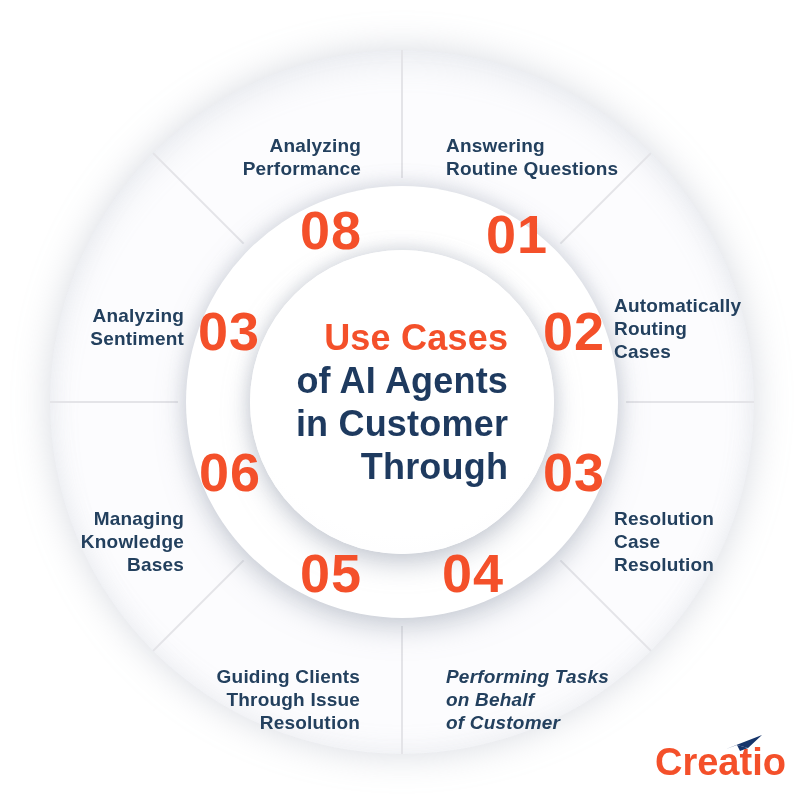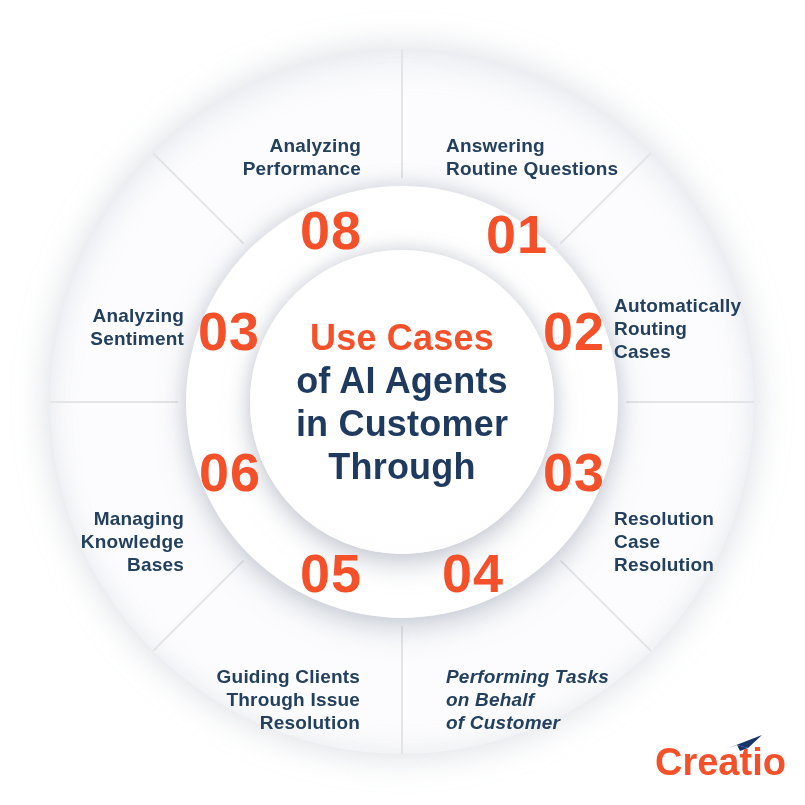--- a/index.html
+++ b/index.html
@@ -43,21 +43,21 @@
     z-index:3;
   }
   .center-circle{
     position:absolute;left:250px;top:250px;width:304px;height:304px;
     border-radius:50%;
     background:radial-gradient(circle at 50% 42%, #ffffff 68%, #fafafc 100%);
     box-shadow:0 10px 26px rgba(158,166,180,0.55),
                0 -4px 16px rgba(158,166,180,0.28);
     z-index:5;
     display:flex;flex-direction:column;align-items:center;justify-content:center;
-    text-align:center;
+    text-align:right;
   }
   .center-title{
     font-size:36px;line-height:43px;font-weight:700;
     letter-spacing:0.2px;color:var(--navy-dark,#1E3A5F);
   }
   .center-title .highlight{color:var(--accent-orange,#F4502A);}
 
   .seg-number{
     position:absolute;transform:translate(-50%,-50%);
     font-size:54px;font-weight:700;letter-spacing:1px;

